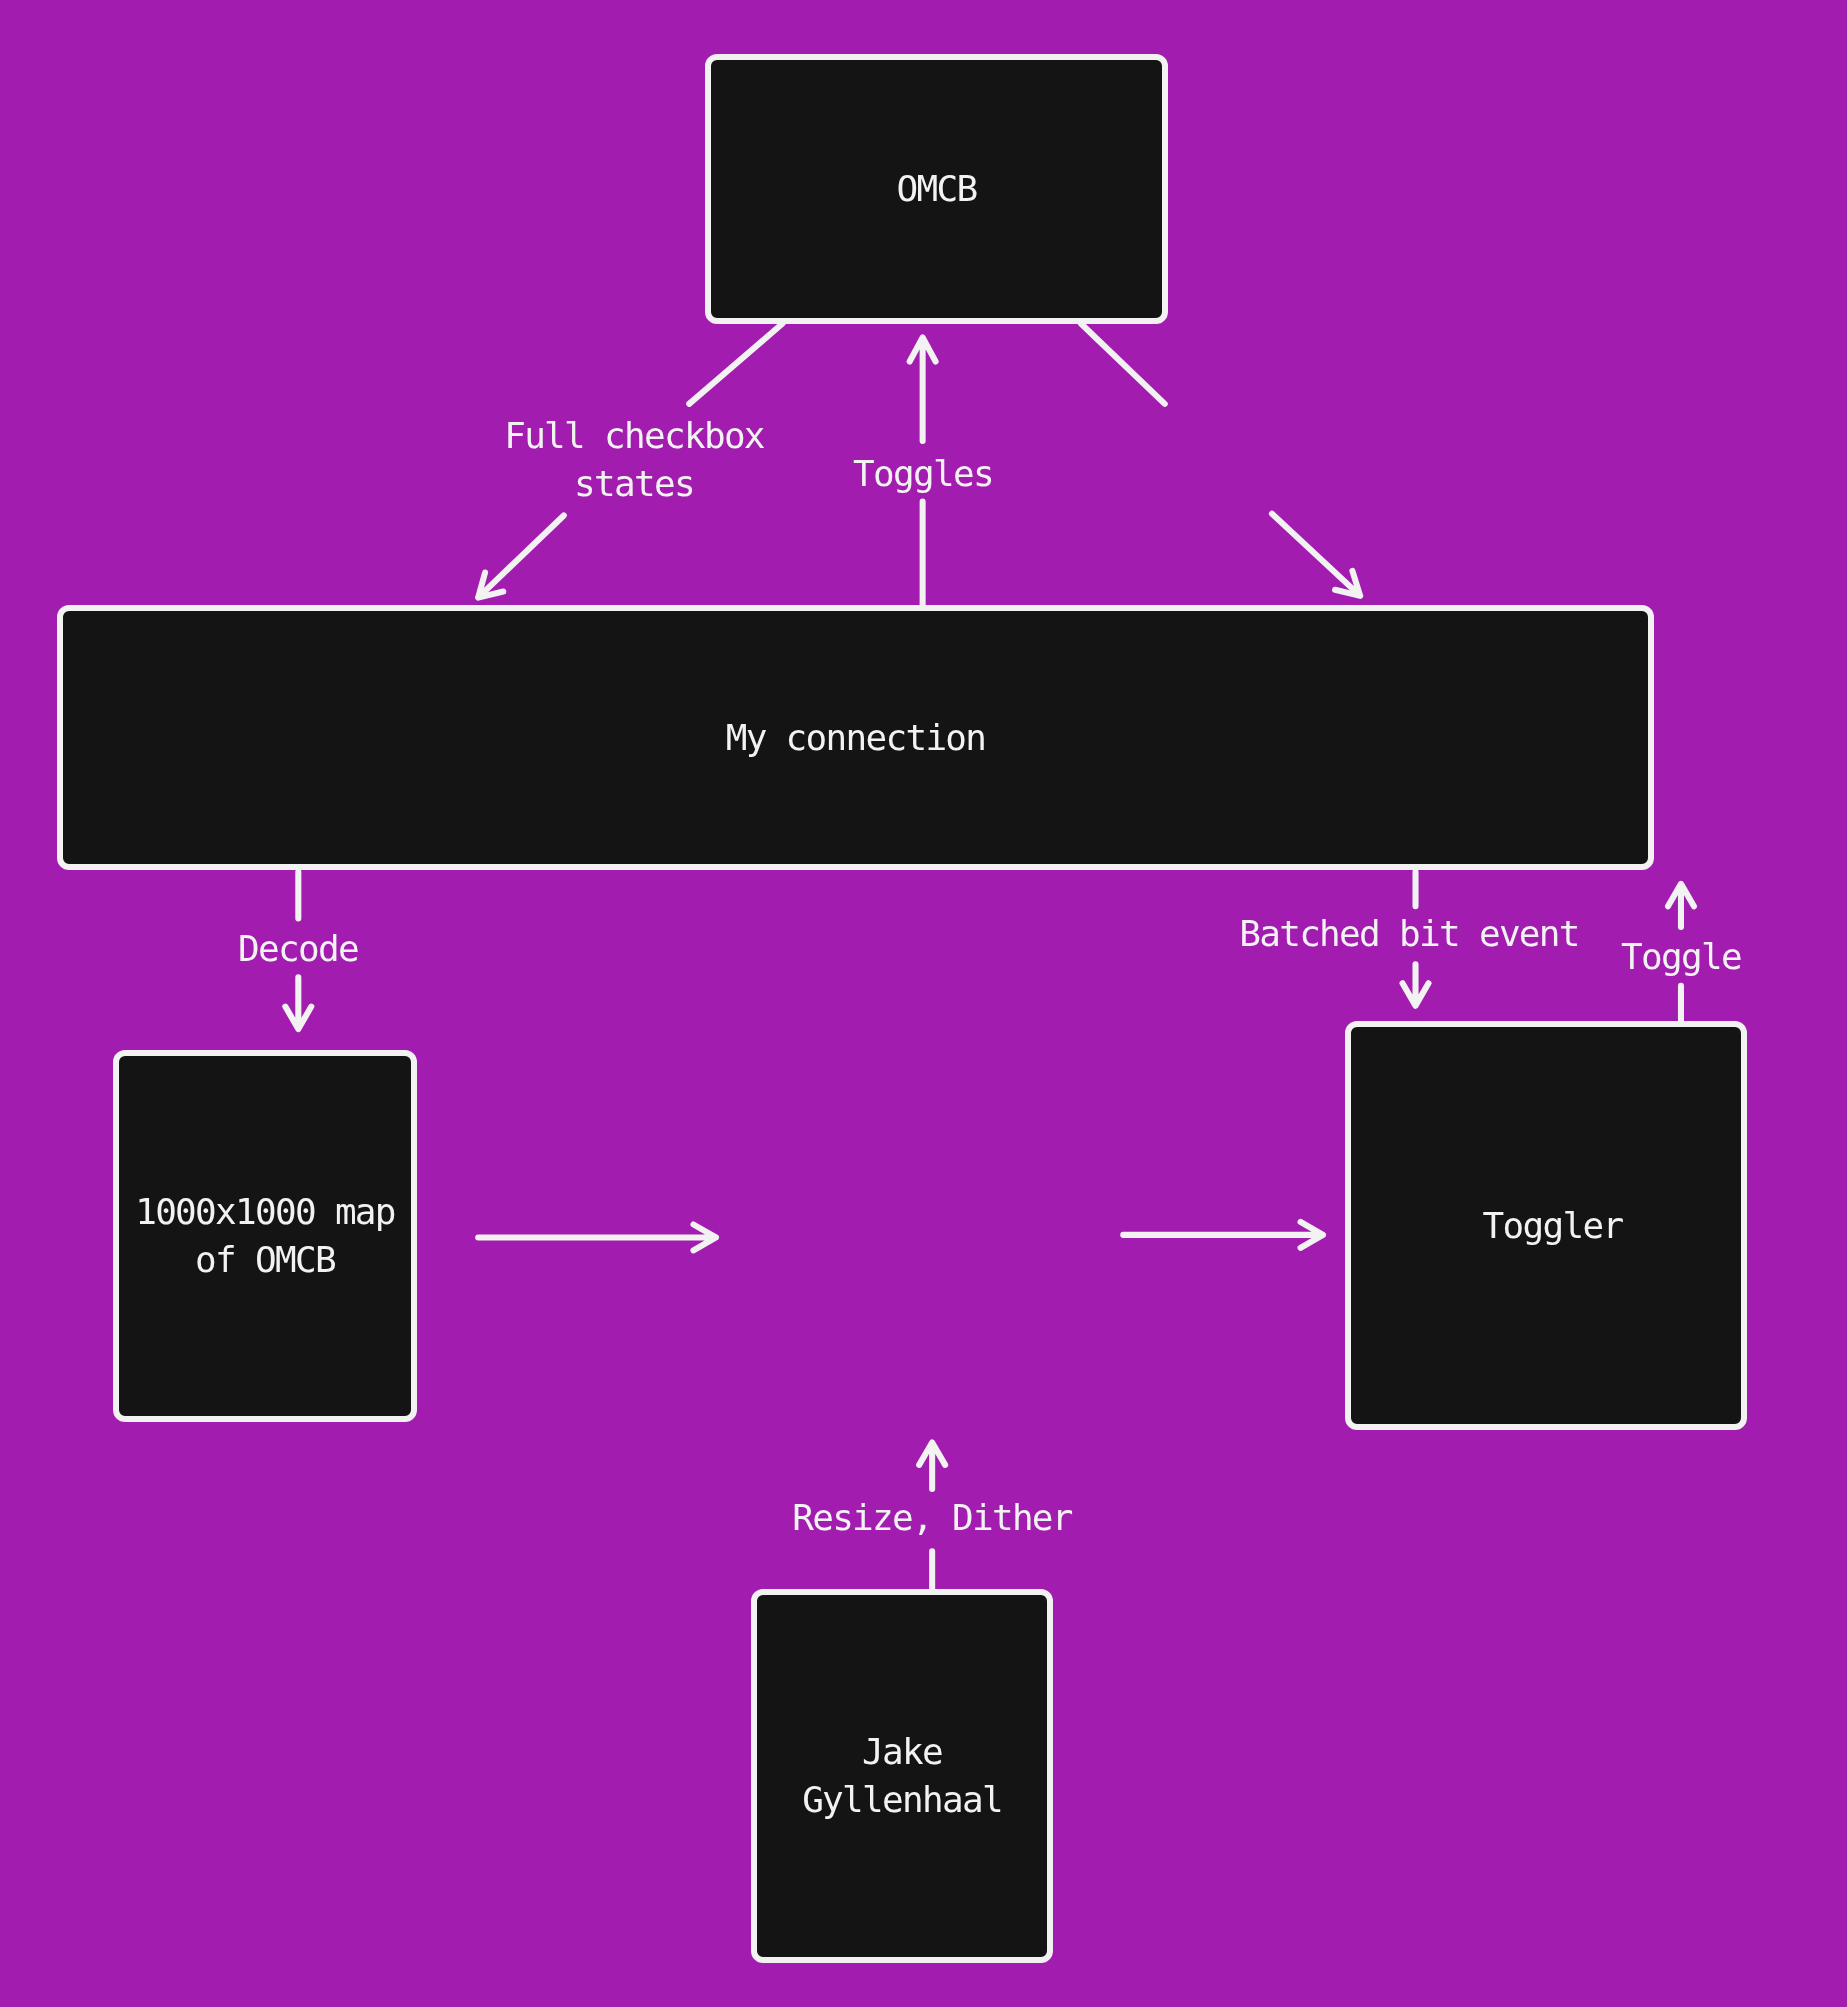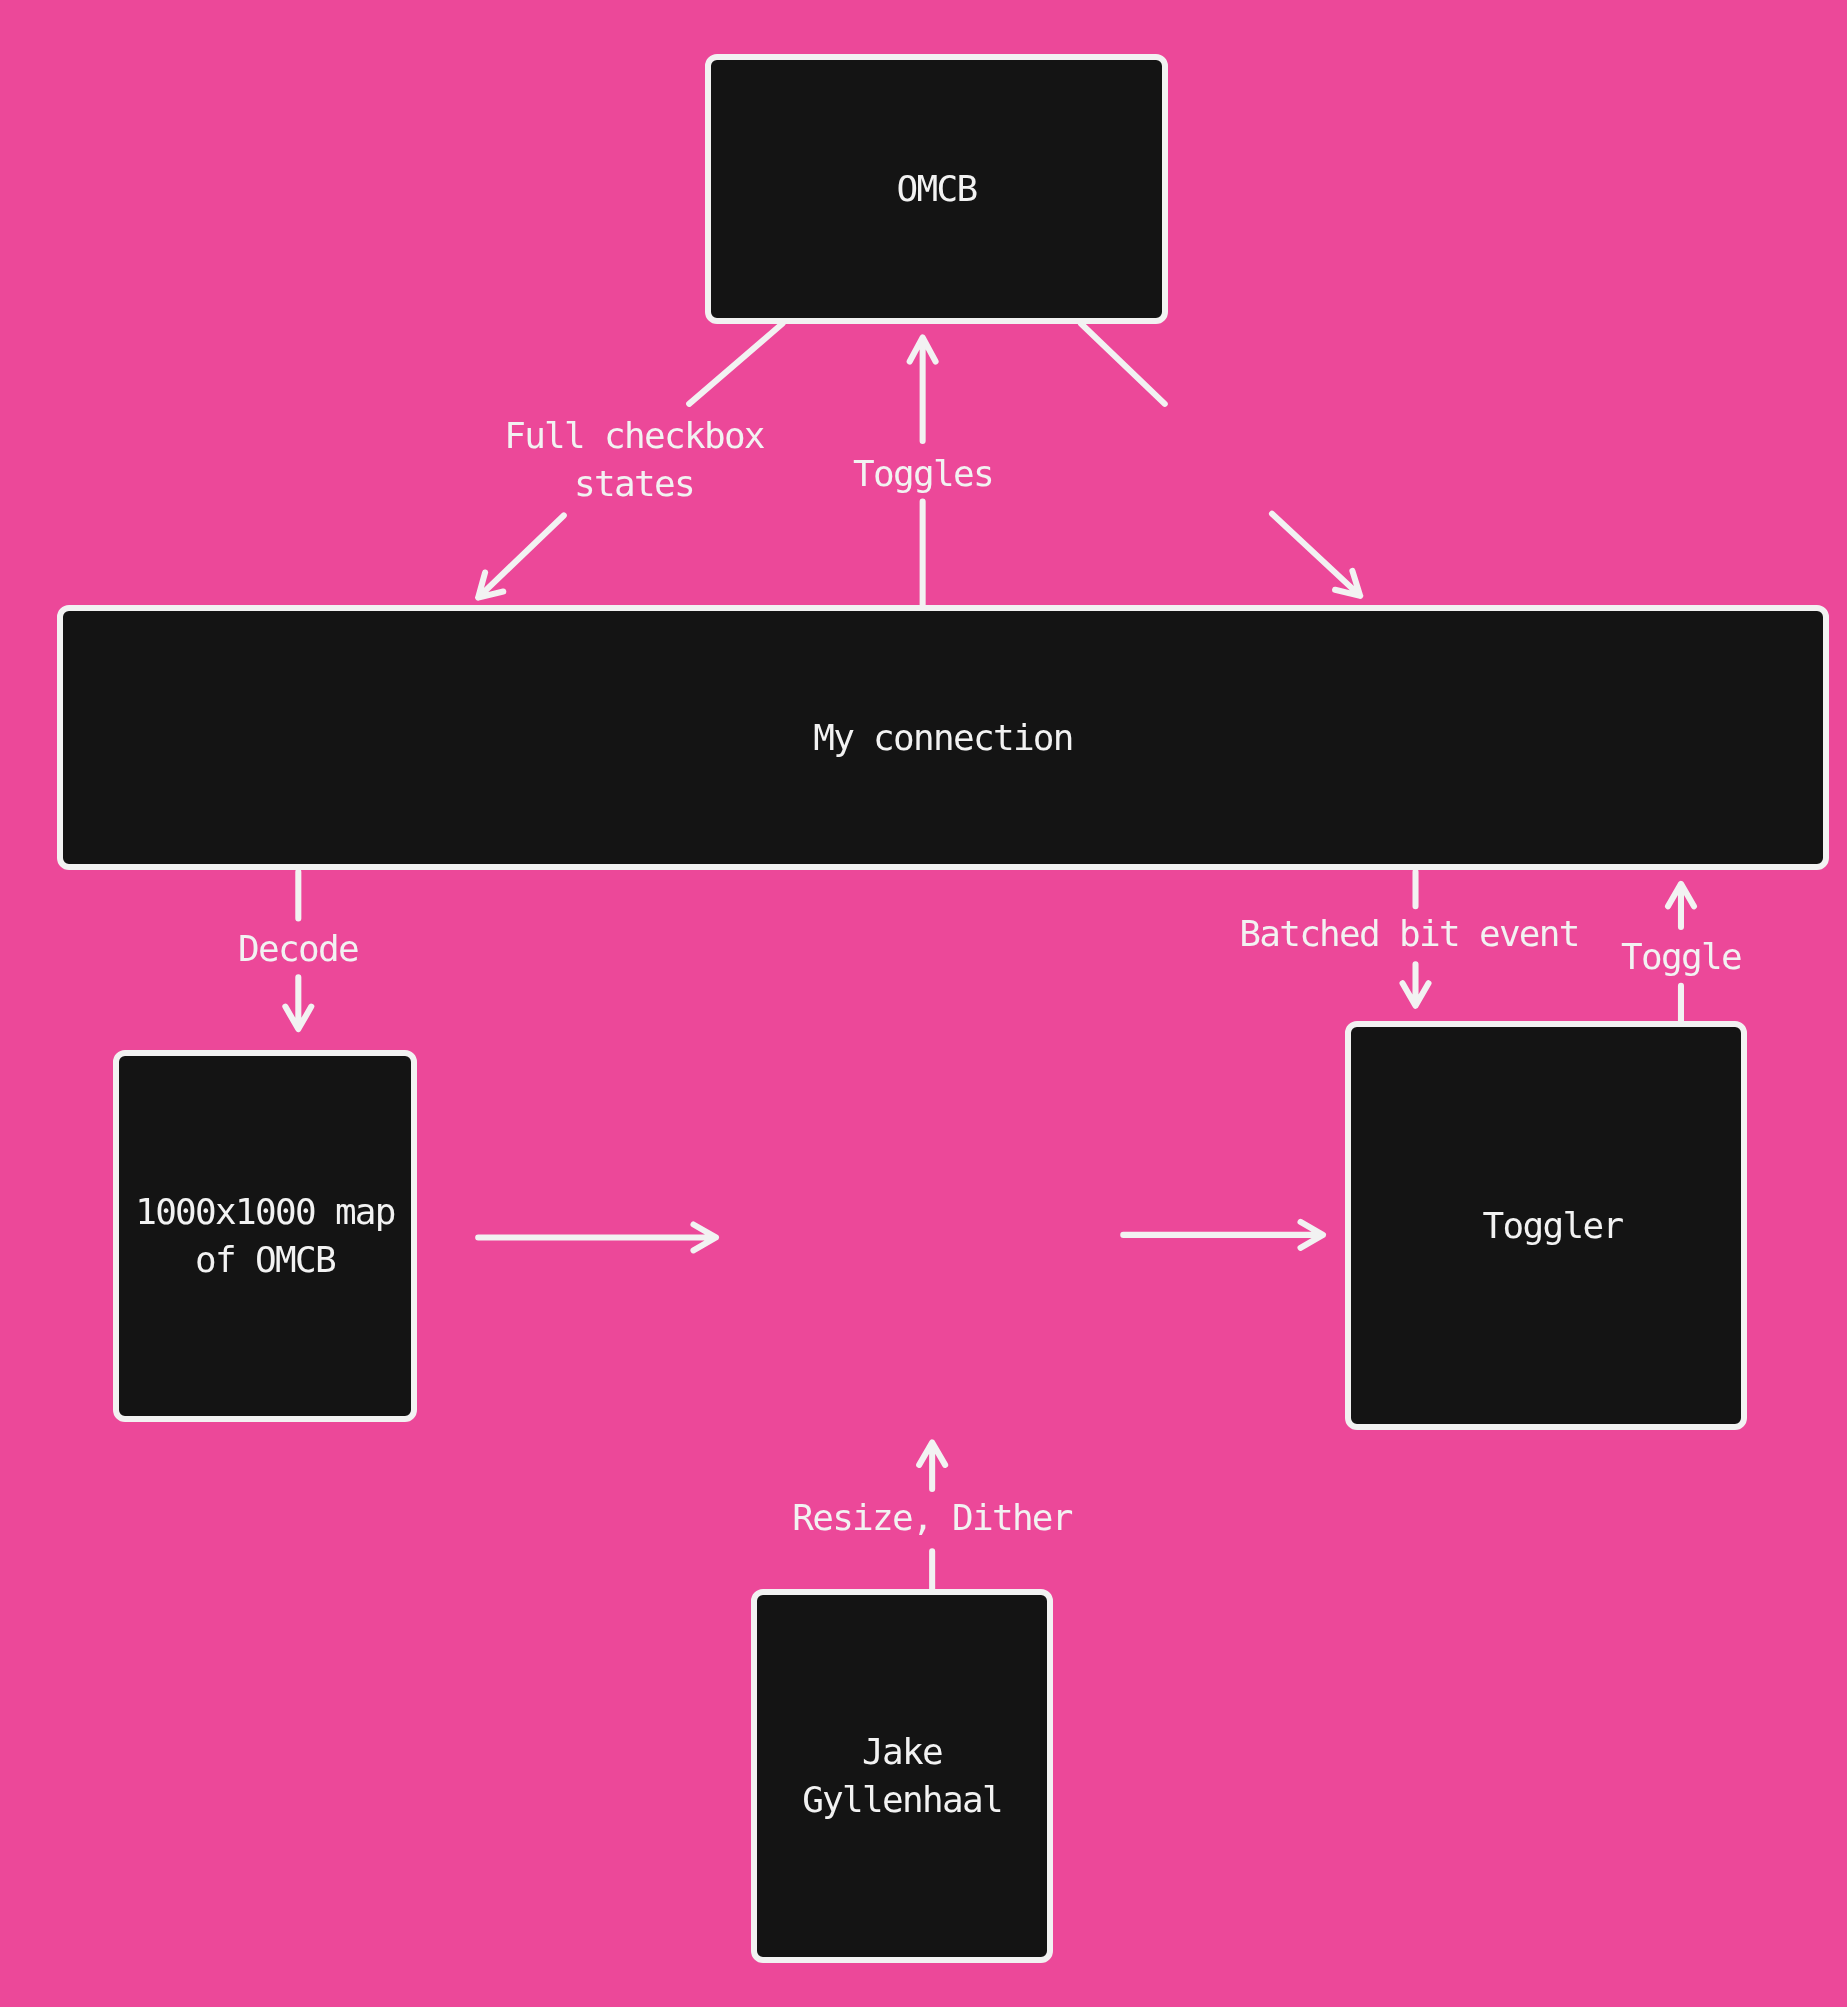--- a/index.html
+++ b/index.html
@@ -4,21 +4,21 @@
 <style>
   html, body {
     margin: 0;
     padding: 0;
     background: #121212;
   }
   .canvas {
     position: relative;
     width: 1847px;
     height: 2008px;
-    background: #ec4899;
+    background: #a21caf;
     overflow: hidden;
     font-family: "DejaVu Sans Mono", "Liberation Mono", monospace;
     color: #f2f2f2;
   }
   .arrow-layer {
     position: absolute;
     left: 0;
     top: 0;
     width: 1847px;
     height: 2008px;
@@ -48,21 +48,21 @@
     white-space: pre-line;
     text-align: center;
   }
   .edge-label {
     position: absolute;
     transform: translate(-50%, -50%);
     white-space: pre-line;
   }
   
   .node-omcb        { left: 705px;  top: 54px;   width: 463px;  height: 270px; }
-  .node-connection  { left: 57px;   top: 605px;  width: 1772px; height: 265px; align-items: center; }
+  .node-connection  { left: 57px;   top: 605px;  width: 1597px; height: 265px; align-items: center; }
   .node-map         { left: 113px;  top: 1050px; width: 304px;  height: 372px; }
   .node-diff        { left: 737px;  top: 1043px; width: 387px;  height: 384px; }
   .node-toggler     { left: 1345px; top: 1021px; width: 402px;  height: 409px; padding-left: 13px; }
   .node-jake        { left: 751px;  top: 1589px; width: 302px;  height: 374px; }
   
   .lbl-full-checkbox   { left: 634px;  top: 460px;  }
   .lbl-toggles         { left: 923px; top: 474px;  }
   .lbl-batched-top     { left: 1219px; top: 460px;  }
   .lbl-decode          { left: 298px;  top: 949px; }
   .lbl-batched-bottom  { left: 1409px; top: 934px; }

